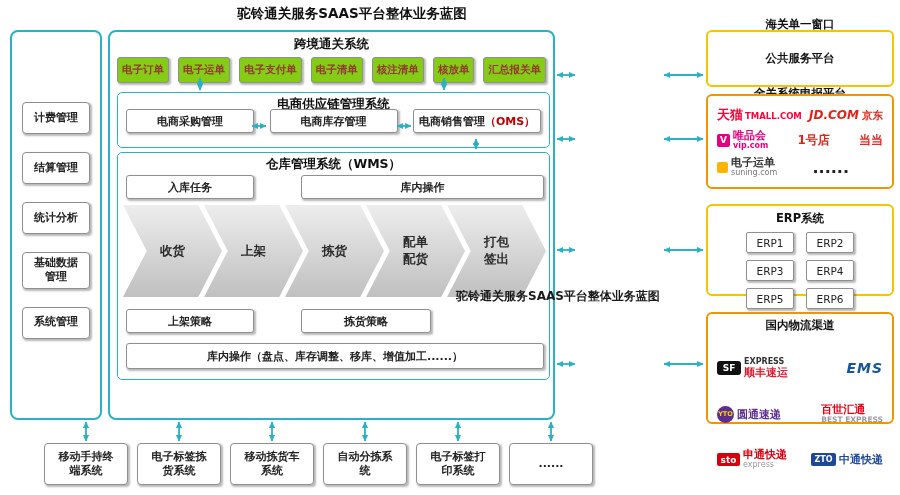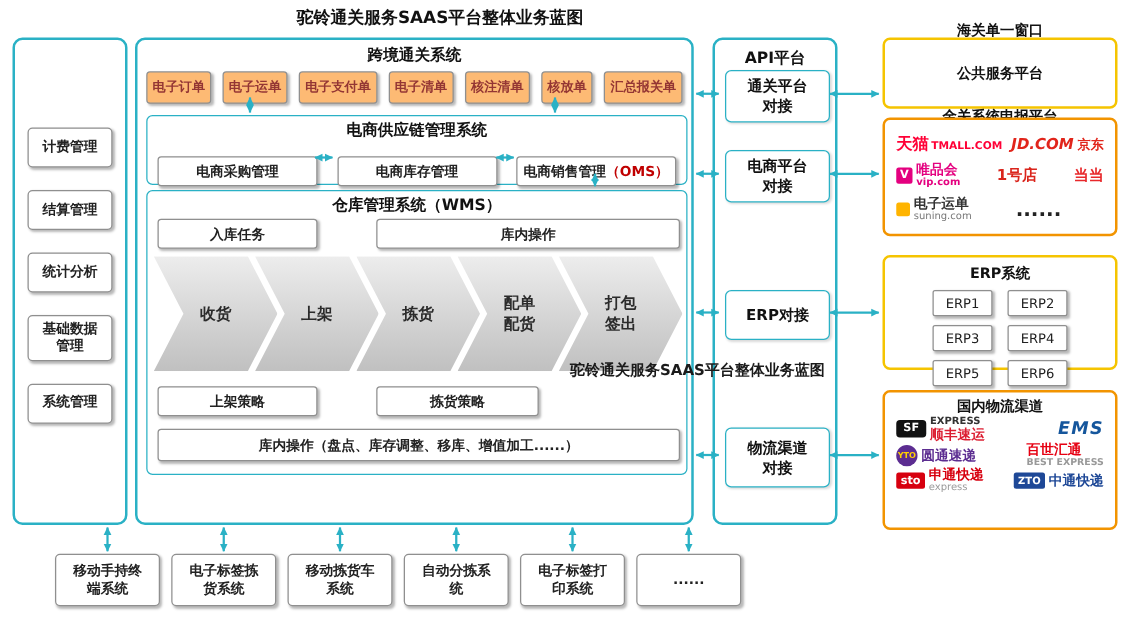--- a/index.html
+++ b/index.html
@@ -21,27 +21,27 @@
 
   .sidebar{left:10px;top:30px;width:92px;height:390px;display:flex;flex-direction:column;align-items:center;gap:18px;padding-top:70px;}
   .s-item{width:68px;min-height:32px;border:1px solid #8f8f8f;border-radius:4px;background:#fff;
     box-shadow:1.5px 1.5px 2px rgba(0,0,0,.28);display:flex;align-items:center;justify-content:center;
     text-align:center;font-size:11px;font-weight:bold;color:#222;padding:3px 7px;line-height:1.3;}
 
   .main{left:108px;top:30px;width:447px;height:390px;}
   .sec-label{text-align:center;font-weight:bold;font-size:12.5px;color:#111;}
   .customs-title{position:absolute;top:4px;left:0;right:0;}
   .customs-row{position:absolute;top:25px;left:7px;right:7px;display:flex;justify-content:space-between;}
-  .cbox{border:1px solid #8f8f8f;border-radius:3px;background:#fdba74;box-shadow:1.5px 1.5px 2px rgba(0,0,0,.28);
+  .cbox{border:1px solid #8f8f8f;border-radius:3px;background:#84cc16;box-shadow:1.5px 1.5px 2px rgba(0,0,0,.28);
     font-size:10.5px;font-weight:bold;color:var(--dark-red);padding:5px 4px;white-space:nowrap;}
 
   .subpanel{position:absolute;border:1.5px solid var(--accent);border-radius:5px;background:#fff;}
   .supply{left:7px;top:60px;width:433px;height:56px;}
   .supply .sec-label{margin-top:3px;}
-  .supply-row{position:absolute;top:32px;left:8px;right:8px;display:flex;justify-content:space-between;}
+  .supply-row{position:absolute;top:16px;left:8px;right:8px;display:flex;justify-content:space-between;}
   .gbox{width:128px;height:24px;border:1px solid #8f8f8f;border-radius:3px;background:#fff;
     box-shadow:1.5px 1.5px 2px rgba(0,0,0,.28);display:flex;align-items:center;justify-content:center;
     font-size:11px;font-weight:bold;color:#222;white-space:nowrap;}
   .gbox .red{color:var(--red-accent);}
 
   .wms{left:7px;top:120px;width:433px;height:228px;}
   .wms .sec-label{margin-top:3px;}
   .tag{position:absolute;border:1px solid #8f8f8f;border-radius:3px;background:#fff;
     box-shadow:1.5px 1.5px 2px rgba(0,0,0,.28);display:flex;align-items:center;justify-content:center;
     font-size:11px;font-weight:bold;color:#222;}
@@ -82,21 +82,21 @@
   .bcol{display:inline-flex;flex-direction:column;line-height:1.1;}
   .chip{display:inline-flex;align-items:center;justify-content:center;font-weight:bold;border-radius:2px;flex:none;}
   .brand-more{font-weight:bold;color:#222;}
   .rbox2 .brand-more{margin-right:34px;}
   .rbox3{top:204px;height:92px;border:2px solid var(--yellow-border);padding:5px 10px;}
   .erp-grid{display:flex;flex-wrap:wrap;gap:7px 12px;justify-content:center;margin-top:6px;}
   .erp-item{width:48px;height:21px;border:1px solid #8f8f8f;border-radius:2px;background:#fff;
     box-shadow:1.5px 1.5px 2px rgba(0,0,0,.28);display:flex;align-items:center;justify-content:center;font-size:10.5px;color:#222;}
   .erp-more{text-align:center;font-weight:bold;color:#222;margin-top:1px;}
   .rbox4{top:312px;height:112px;border:2px solid var(--orange-border);padding:4px 9px;}
-  .rbox4 .brand-row{margin-top:0;}
+  .rbox4 .brand-row{margin-top:25px;}
 
   .b-tmall{align-items:baseline;gap:2px;} .b-tmall .bm{font-size:13px;font-weight:bold;} .b-tmall .bs{font-size:8.5px;font-weight:bold;}
   .b-jd{align-items:baseline;gap:3px;} .b-jd .bm{font-size:12px;font-weight:bold;font-style:italic;} .b-jd .bs{font-size:10.5px;font-weight:bold;}
   .b-vip .chip{width:13px;height:13px;font-size:9px;} .b-vip .bm{font-size:11px;font-weight:bold;} .b-vip .bs{font-size:8px;font-weight:bold;}
   .b-yhd .bm{font-size:12px;font-weight:bold;}
   .b-dd .bm{font-size:12px;font-weight:bold;}
   .b-suning .chip{width:11px;height:11px;} .b-suning .bm{font-size:11px;font-weight:bold;} .b-suning .bs{font-size:8px;}
   .b-sf .chip{width:24px;height:14px;font-size:9px;border-radius:3px;} .b-sf .bm{font-size:8px;font-weight:bold;} .b-sf .bs{font-size:11px;font-weight:bold;}
   .b-ems .bm{font-size:14px;font-weight:bold;font-style:italic;letter-spacing:1px;}
   .b-yto .chip{width:17px;height:17px;border-radius:50%;font-size:6.5px;} .b-yto .bm{font-size:11px;font-weight:bold;}
@@ -200,27 +200,20 @@
             <span>打包签出</span>
           </div>
       </div>
       <div class="tag shelving">上架策略</div>
       <div class="tag picking">拣货策略</div>
       <div class="tag ops">库内操作（盘点、库存调整、移库、增值加工......）</div>
     </div>
 
   </div>
 
-  <div class="panel api-col">
-    <div class="sec-label api-title">API平台</div>
-    <div class="api-box b1">通关平台对接</div>
-    <div class="api-box b2">电商平台对接</div>
-    <div class="api-box b3">ERP对接</div>
-    <div class="api-box b4">物流渠道对接</div>
-  </div>
 
   <div class="rbox rbox1">
     <div class="r1-line">海关单一窗口</div>
     <div class="r1-line">公共服务平台</div>
     <div class="r1-line">金关系统申报平台</div>
   </div>
 
   <div class="rbox rbox2">
     <div class="brand-row">
       <span class="brand b-tmall">

